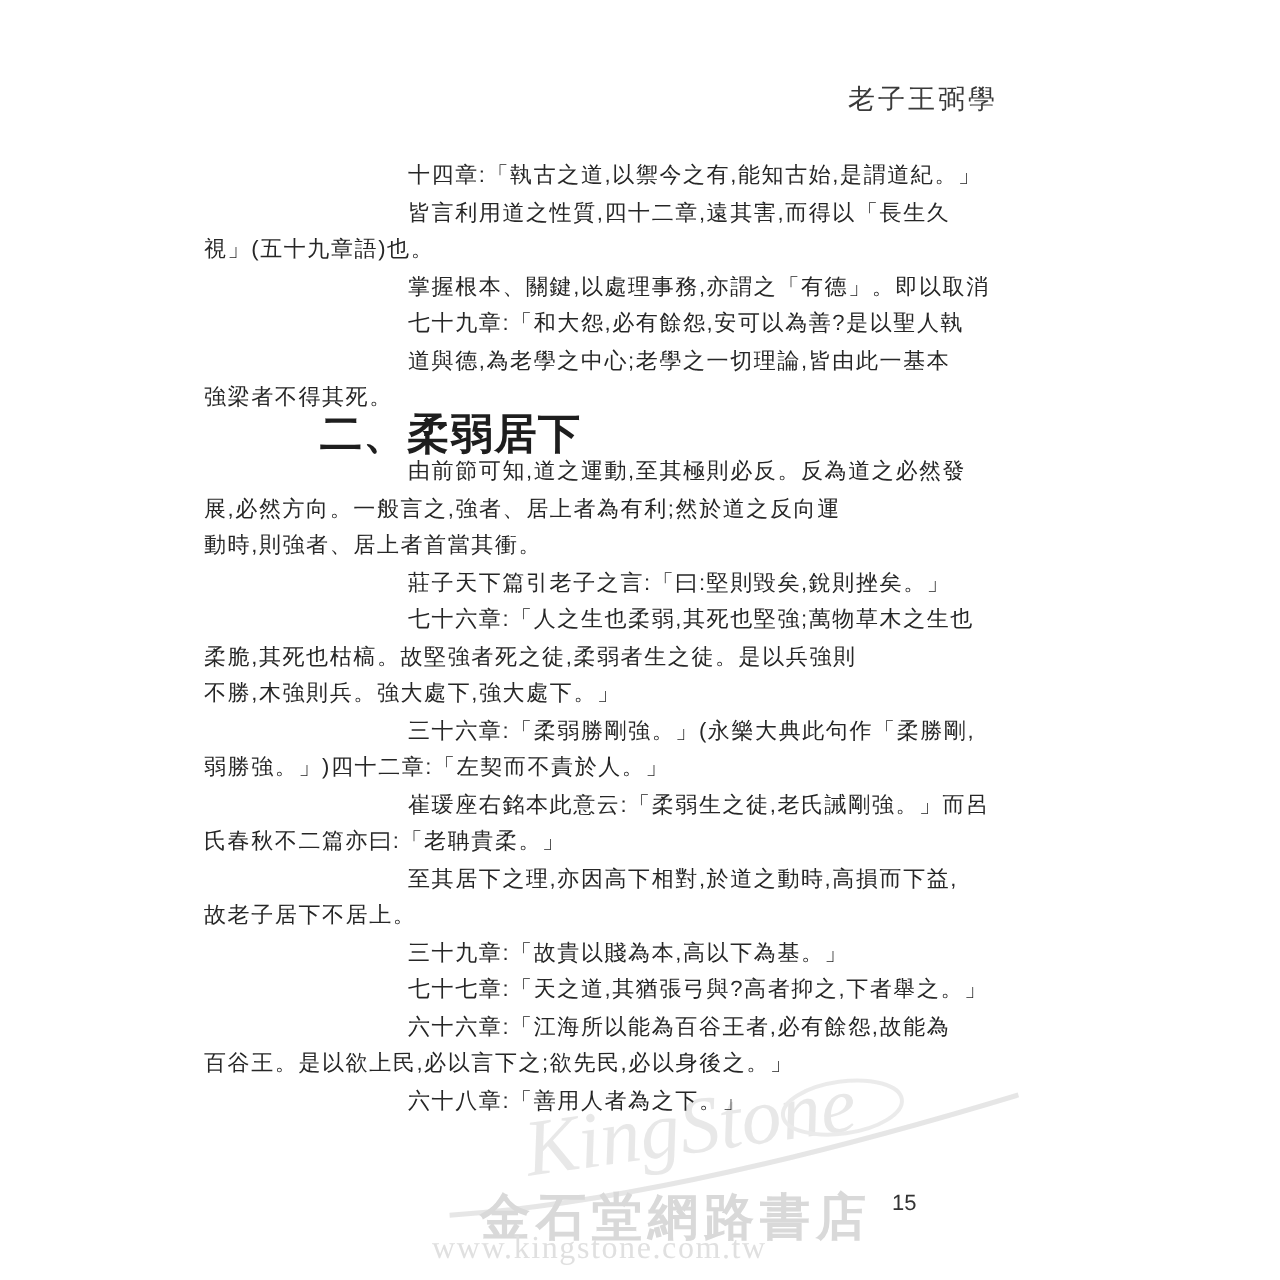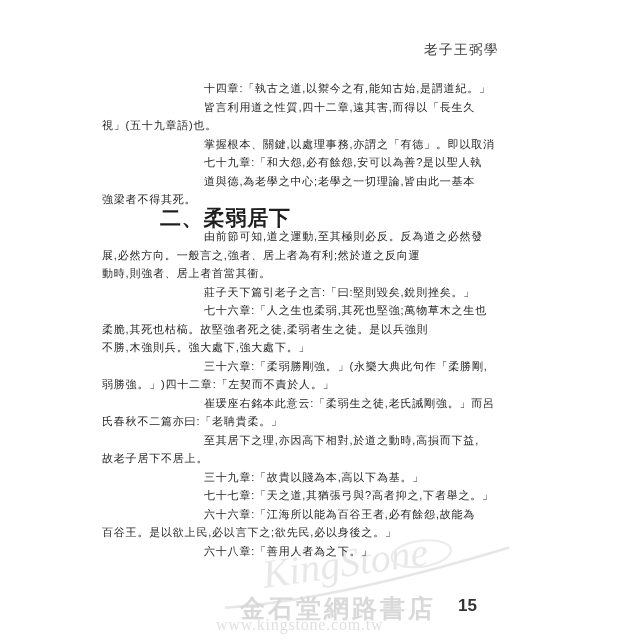--- a/index.html
+++ b/index.html
@@ -66,25 +66,24 @@
     left: 216px; top: 616px;
     font-family: "Liberation Serif", serif;
     font-size: 16px;
     letter-spacing: 0.8px;
     color: #e0e0e0;
     z-index: 1;
     white-space: nowrap;
   }
   .page-number {
     position: absolute;
-    left: 458px; top: 596px;
-    font-size: 17px;
+    left: 446px; top: 596px;
+    font-size: 11px;
     color: #333333;
     z-index: 2;
-    font-weight: bold;
   }
 </style>
 </head>
 <body>
 
 <div class="page">
 
   <div class="running-header">老子王弼學</div>
 
   <svg class="wm-script" width="320" height="95" viewBox="0 0 320 95">

